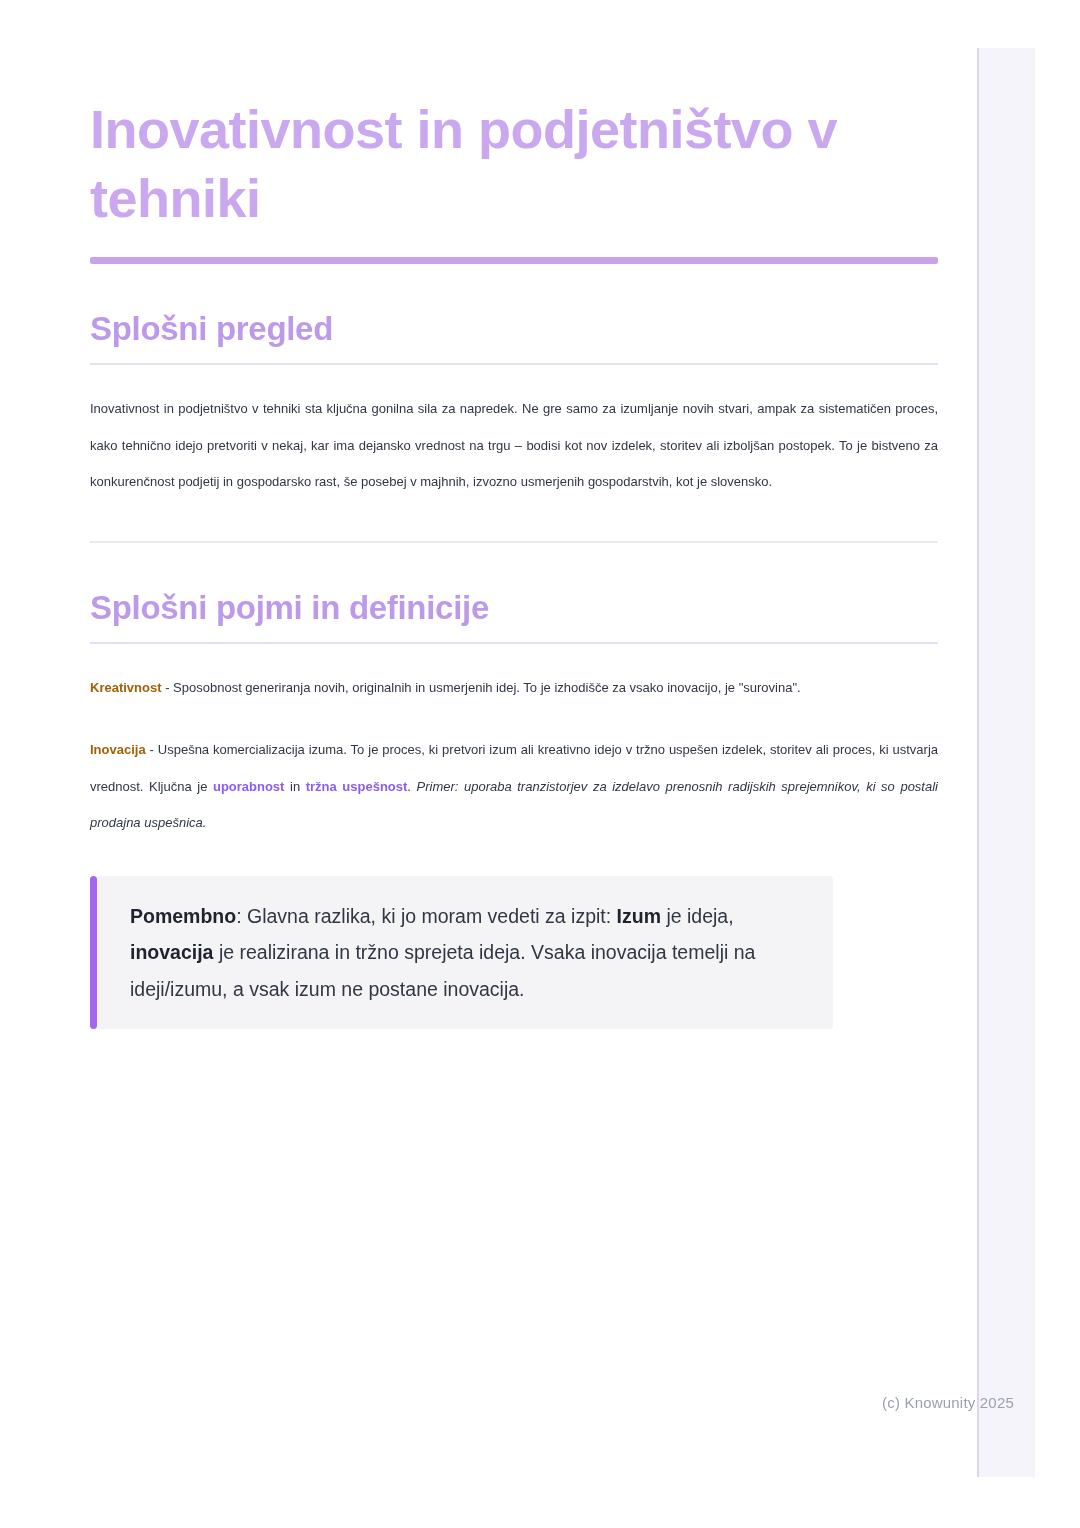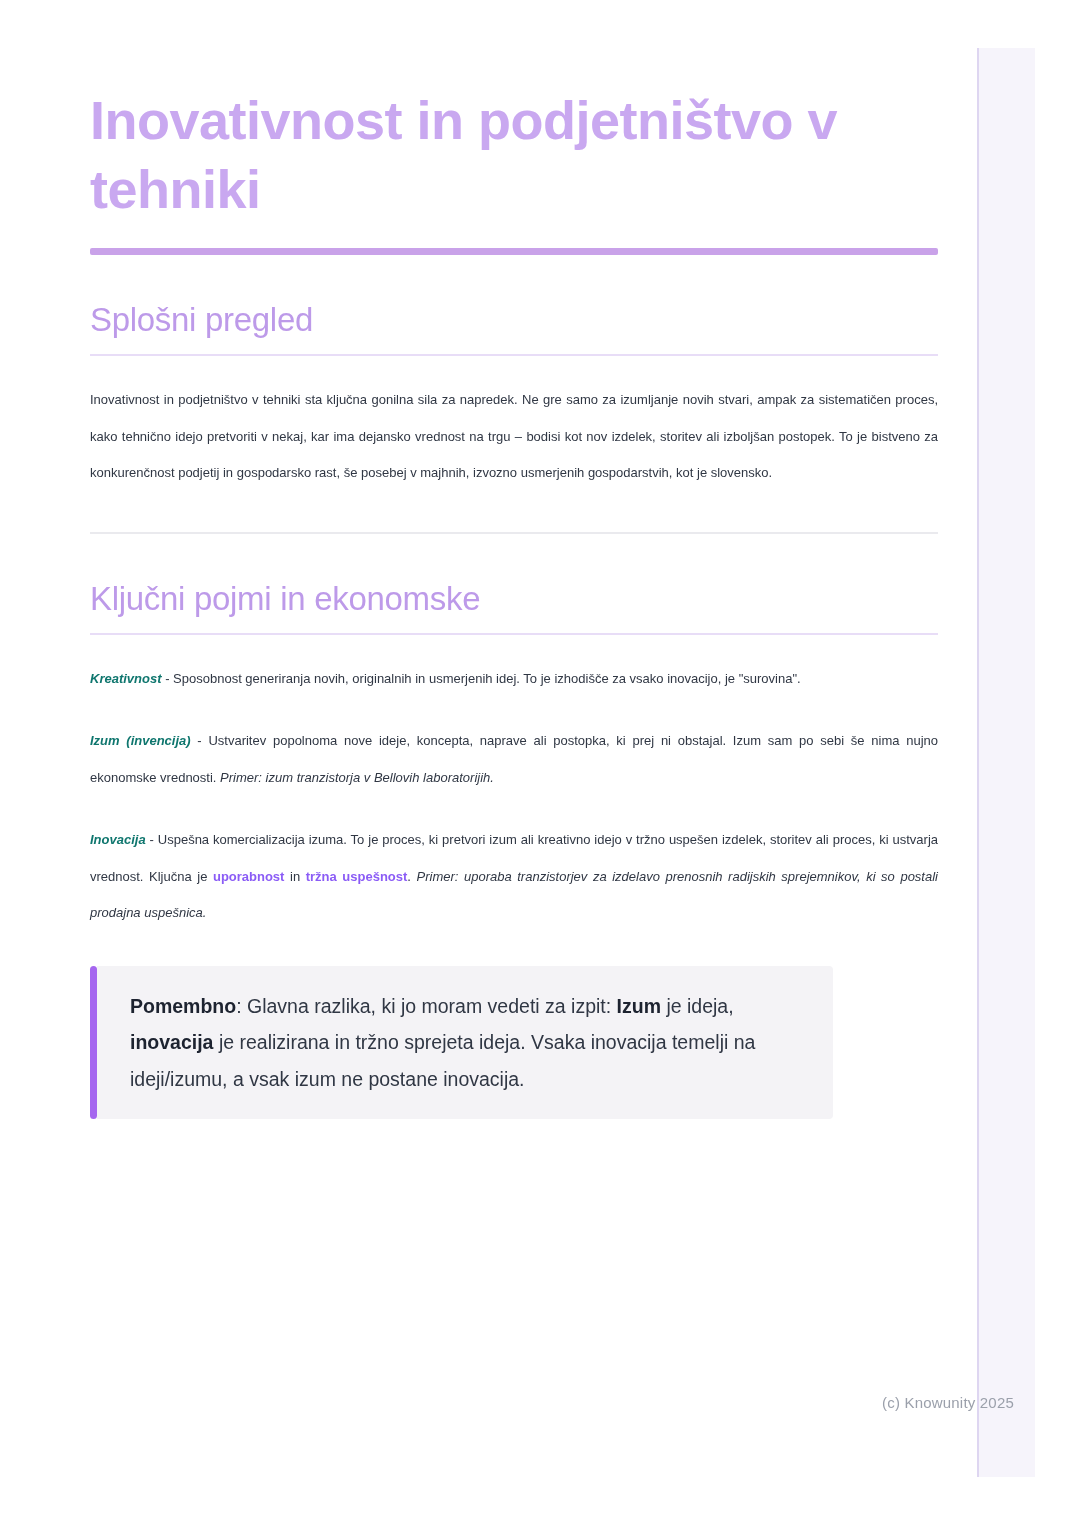--- a/index.html
+++ b/index.html
@@ -2,39 +2,39 @@
 <html><head>
 <meta charset="utf-8">
 <style>
   html,body{margin:0;padding:0;}
   body{
     width:1080px;height:1528px;position:relative;overflow:hidden;
     background:#ffffff;
     font-family:"Liberation Sans", sans-serif;
     -webkit-font-smoothing:antialiased;
   }
-  .content{position:absolute;left:90px;top:0;width:848px;}
+  .content{position:absolute;left:90px;top:9px;width:848px;}
   .page-title{
     margin:86px 0 0 0;
     font-size:54px;line-height:1.28;font-weight:700;letter-spacing:-0.5px;
     color:#c9a8f0;
   }
   .title-rule{height:7px;background:#c9a2e9;margin-top:24px;border-radius:2px;}
   .section-heading{
     margin:46px 0 0 0;
-    font-size:33px;line-height:1.15;font-weight:400;letter-spacing:-0.3px;
+    font-size:33px;line-height:1.15;font-weight:700;letter-spacing:-0.3px;
     color:#bd9ae9;
   }
   .heading-underline{height:2px;background:#e8ddf7;margin-top:15px;}
   .body-par{
     margin:26px 0 0 0;
     font-size:13px;line-height:36.5px;color:#303744;
     text-align:justify;
   }
-  .body-par .term{font-weight:700;color:#0f766e;font-style:italic;}
+  .body-par .term{font-weight:700;color:#a16207;}
   .body-par .b{font-weight:700;color:#8b5cf6;}
   .body-par .ex{font-style:italic;}
   .section-divider{height:2px;background:#eaeaee;margin-top:40px;}
   .callout{
     margin-top:34px;width:743px;display:flex;align-items:stretch;
   }
   .callout-bar{
     width:7px;background:#a566ef;border-radius:5px;flex:0 0 7px;
   }
   .callout-body{
@@ -64,30 +64,27 @@
 
   <h2 class="section-heading">Splošni pregled</h2>
   <div class="heading-underline"></div>
 
   <p class="body-par">
     <span>Inovativnost in podjetništvo v tehniki sta ključna gonilna sila za napredek. Ne gre samo za izumljanje novih stvari, ampak za sistematičen proces, kako tehnično idejo pretvoriti v nekaj, kar ima dejansko vrednost na trgu – bodisi kot nov izdelek, storitev ali izboljšan postopek. To je bistveno za konkurenčnost podjetij in gospodarsko rast, še posebej v majhnih, izvozno usmerjenih gospodarstvih, kot je slovensko.</span>
   </p>
 
   <div class="section-divider"></div>
 
-  <h2 class="section-heading">Ključni pojmi in ekonomske</h2>
+  <h2 class="section-heading">Splošni pojmi in definicije</h2>
   <div class="heading-underline"></div>
 
   <p class="body-par">
     <span class="term">Kreativnost</span><span> - Sposobnost generiranja novih, originalnih in usmerjenih idej. To je izhodišče za vsako inovacijo, je "surovina".</span>
   </p>
 
-  <p class="body-par">
-    <span class="term">Izum (invencija)</span><span> - Ustvaritev popolnoma nove ideje, koncepta, naprave ali postopka, ki prej ni obstajal. Izum sam po sebi še nima nujno ekonomske vrednosti. </span><span class="ex">Primer: izum tranzistorja v Bellovih laboratorijih.</span>
-  </p>
 
   <p class="body-par">
     <span class="term">Inovacija</span><span> - Uspešna komercializacija izuma. To je proces, ki pretvori izum ali kreativno idejo v tržno uspešen izdelek, storitev ali proces, ki ustvarja vrednost. Ključna je </span><span class="b">uporabnost</span><span> in </span><span class="b">tržna uspešnost</span><span>. </span><span class="ex">Primer: uporaba tranzistorjev za izdelavo prenosnih radijskih sprejemnikov, ki so postali prodajna uspešnica.</span>
   </p>
 
   <div class="callout">
     <div class="callout-bar"></div>
     <div class="callout-body">
       <span class="b">Pomembno</span><span>: Glavna razlika, ki jo moram vedeti za izpit: </span><span class="b">Izum</span><span> je ideja, </span><span class="b">inovacija</span><span> je realizirana in tržno sprejeta ideja. Vsaka inovacija temelji na ideji/izumu, a vsak izum ne postane inovacija.</span>
     </div>

